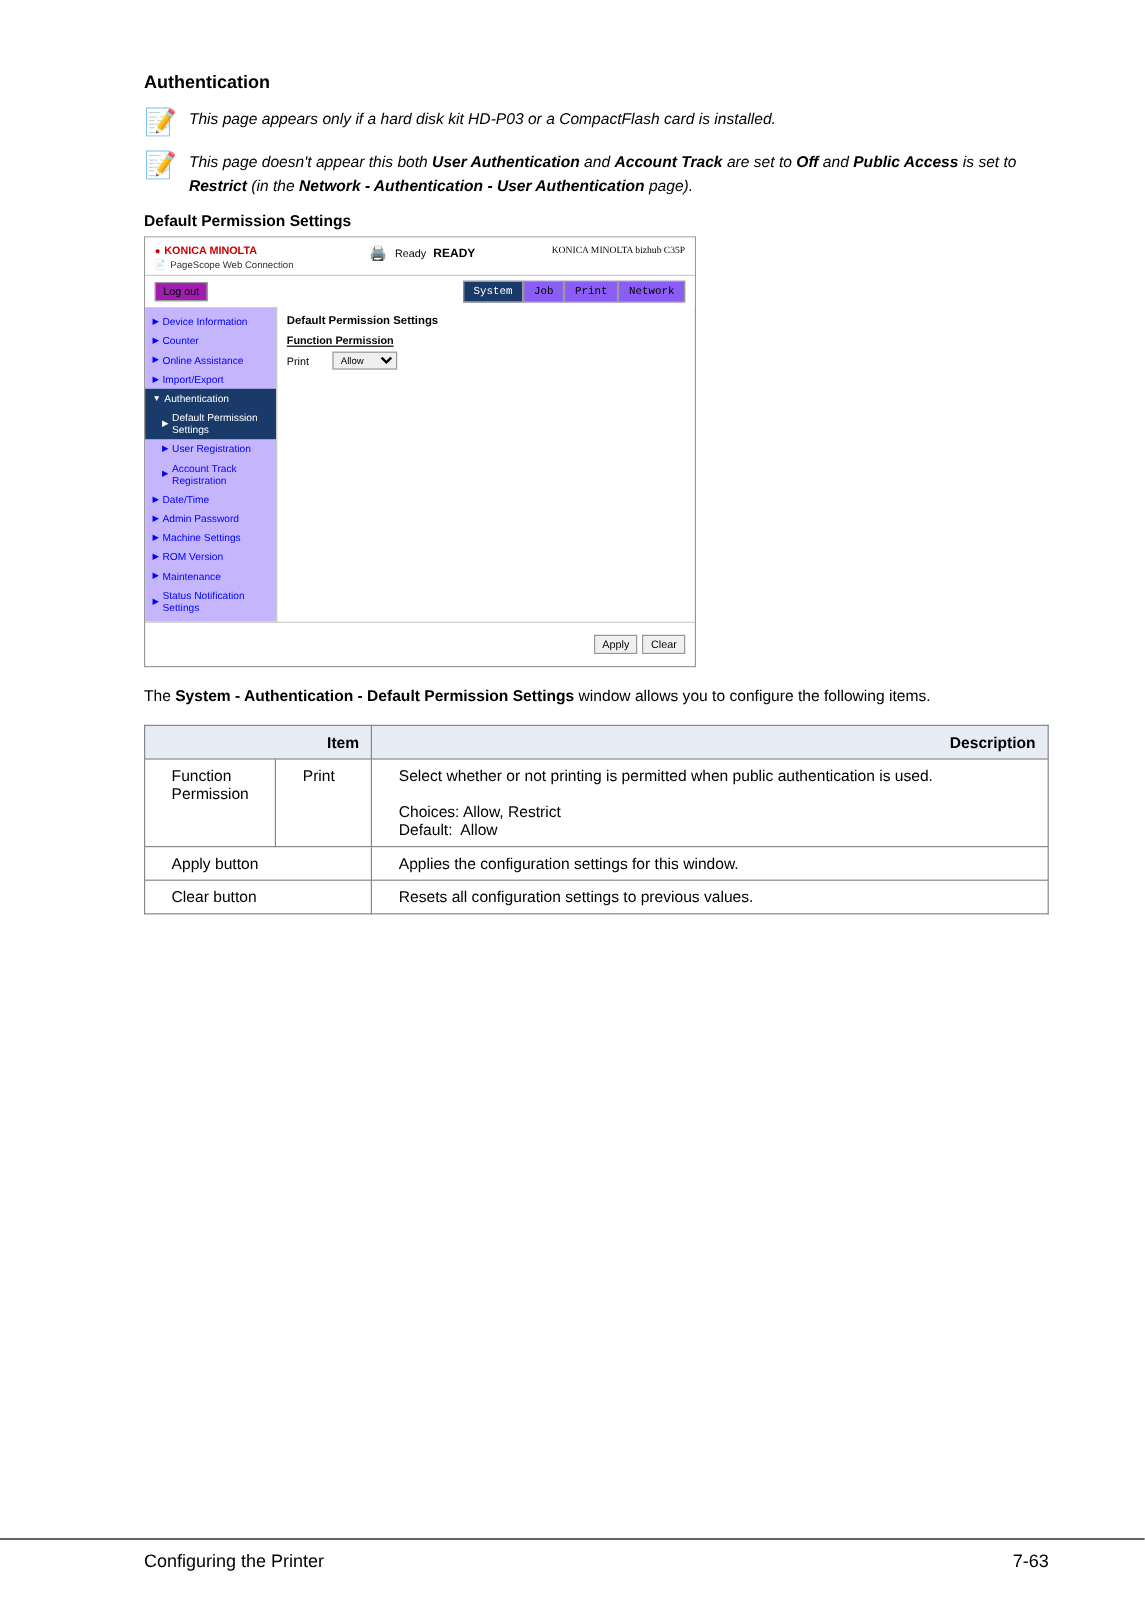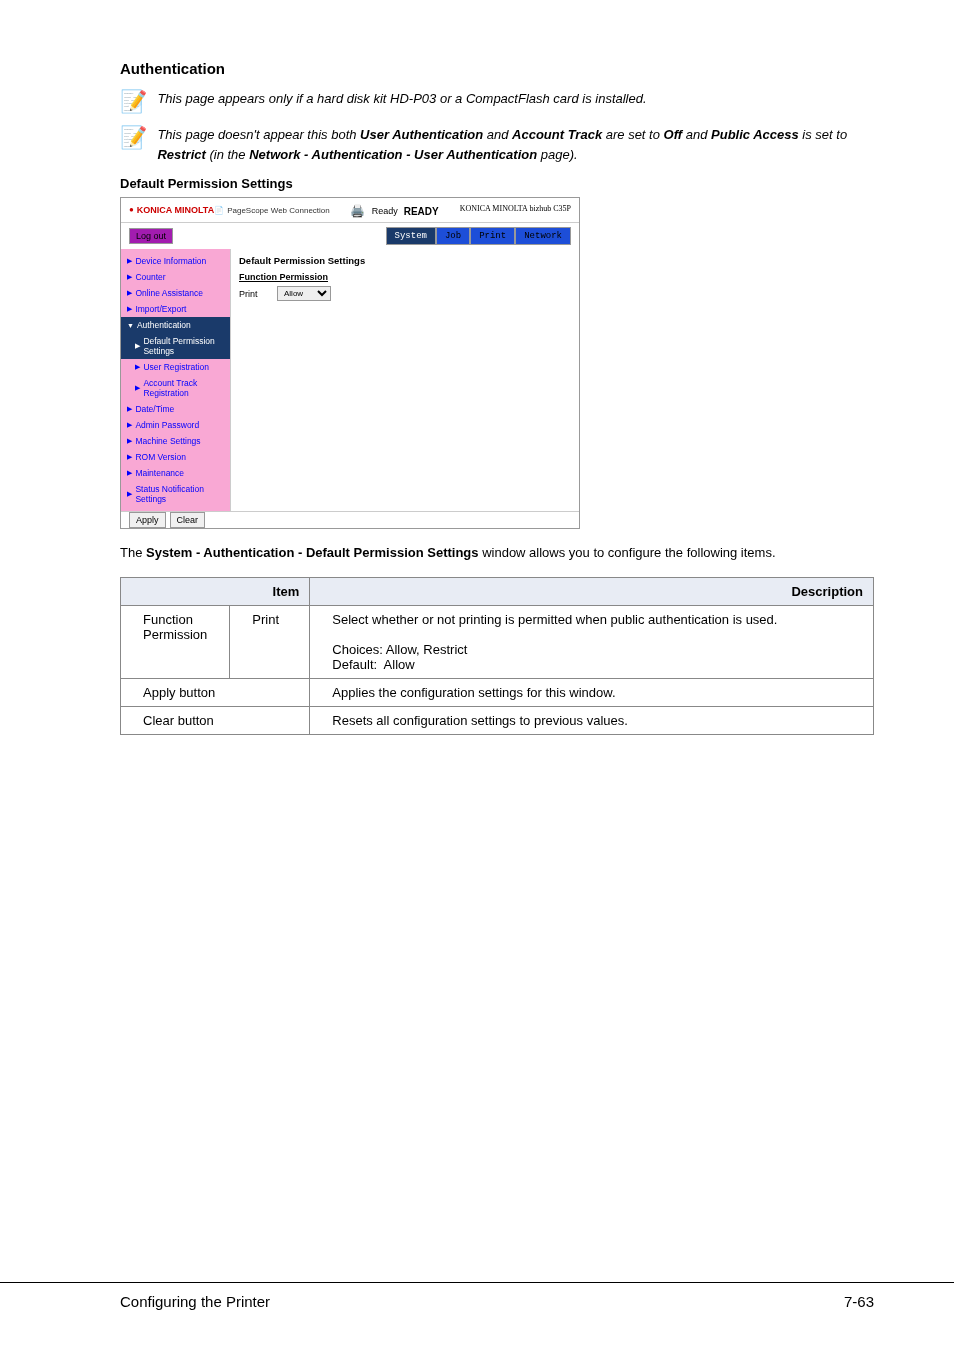--- a/index.html
+++ b/index.html
@@ -69,21 +69,21 @@
       background: #fff;
       padding: 6px 8px 4px 8px;
       display: flex;
       justify-content: space-between;
       align-items: flex-start;
       border-bottom: 1px solid #ccc;
     }
 
     .logo-area {
       display: flex;
-      flex-direction: row;
+      flex-direction: column;
     }
 
     .logo-konica {
       font-size: 9px;
       font-weight: bold;
       color: #c00;
       display: flex;
       align-items: center;
       gap: 3px;
     }
@@ -150,36 +150,36 @@
       display: flex;
       gap: 0;
       margin-left: auto;
       font-family: Liberation Mono, monospace;
     }
 
     .tab {
       padding: 3px 8px;
       font-size: 9px;
       border: 1px solid #999;
-      background: #1d4ed8;
+      background: #8b5cf6;
       cursor: pointer;
     }
 
     .tab.active {
       background: #1a3a6a;
       color: #fff;
     }
 
     .screenshot-body {
       display: flex;
     }
 
     .sidebar {
       width: 110px;
-      background: #f9a8d4;
+      background: #c4b5fd;
       border-right: 1px solid #ccc;
       padding: 4px 0;
       font-size: 8.5px;
     }
 
     .sidebar-item {
       padding: 3px 6px;
       cursor: pointer;
       display: flex;
       align-items: center;
@@ -231,24 +231,24 @@
       width: 30px;
     }
 
     .permission-select {
       font-size: 8px;
       padding: 1px 2px;
       border: 1px solid #999;
     }
 
     .screenshot-footer {
-      padding: 0 8px;
+      padding: 10px 8px;
       border-top: 1px solid #ccc;
       display: flex;
-      justify-content: flex-start;
+      justify-content: flex-end;
       gap: 4px;
     }
 
     .btn-apply, .btn-clear {
       border: 1px solid #999;
       background: #f0f0f0;
       padding: 2px 6px;
       font-size: 9px;
       cursor: pointer;
     }

